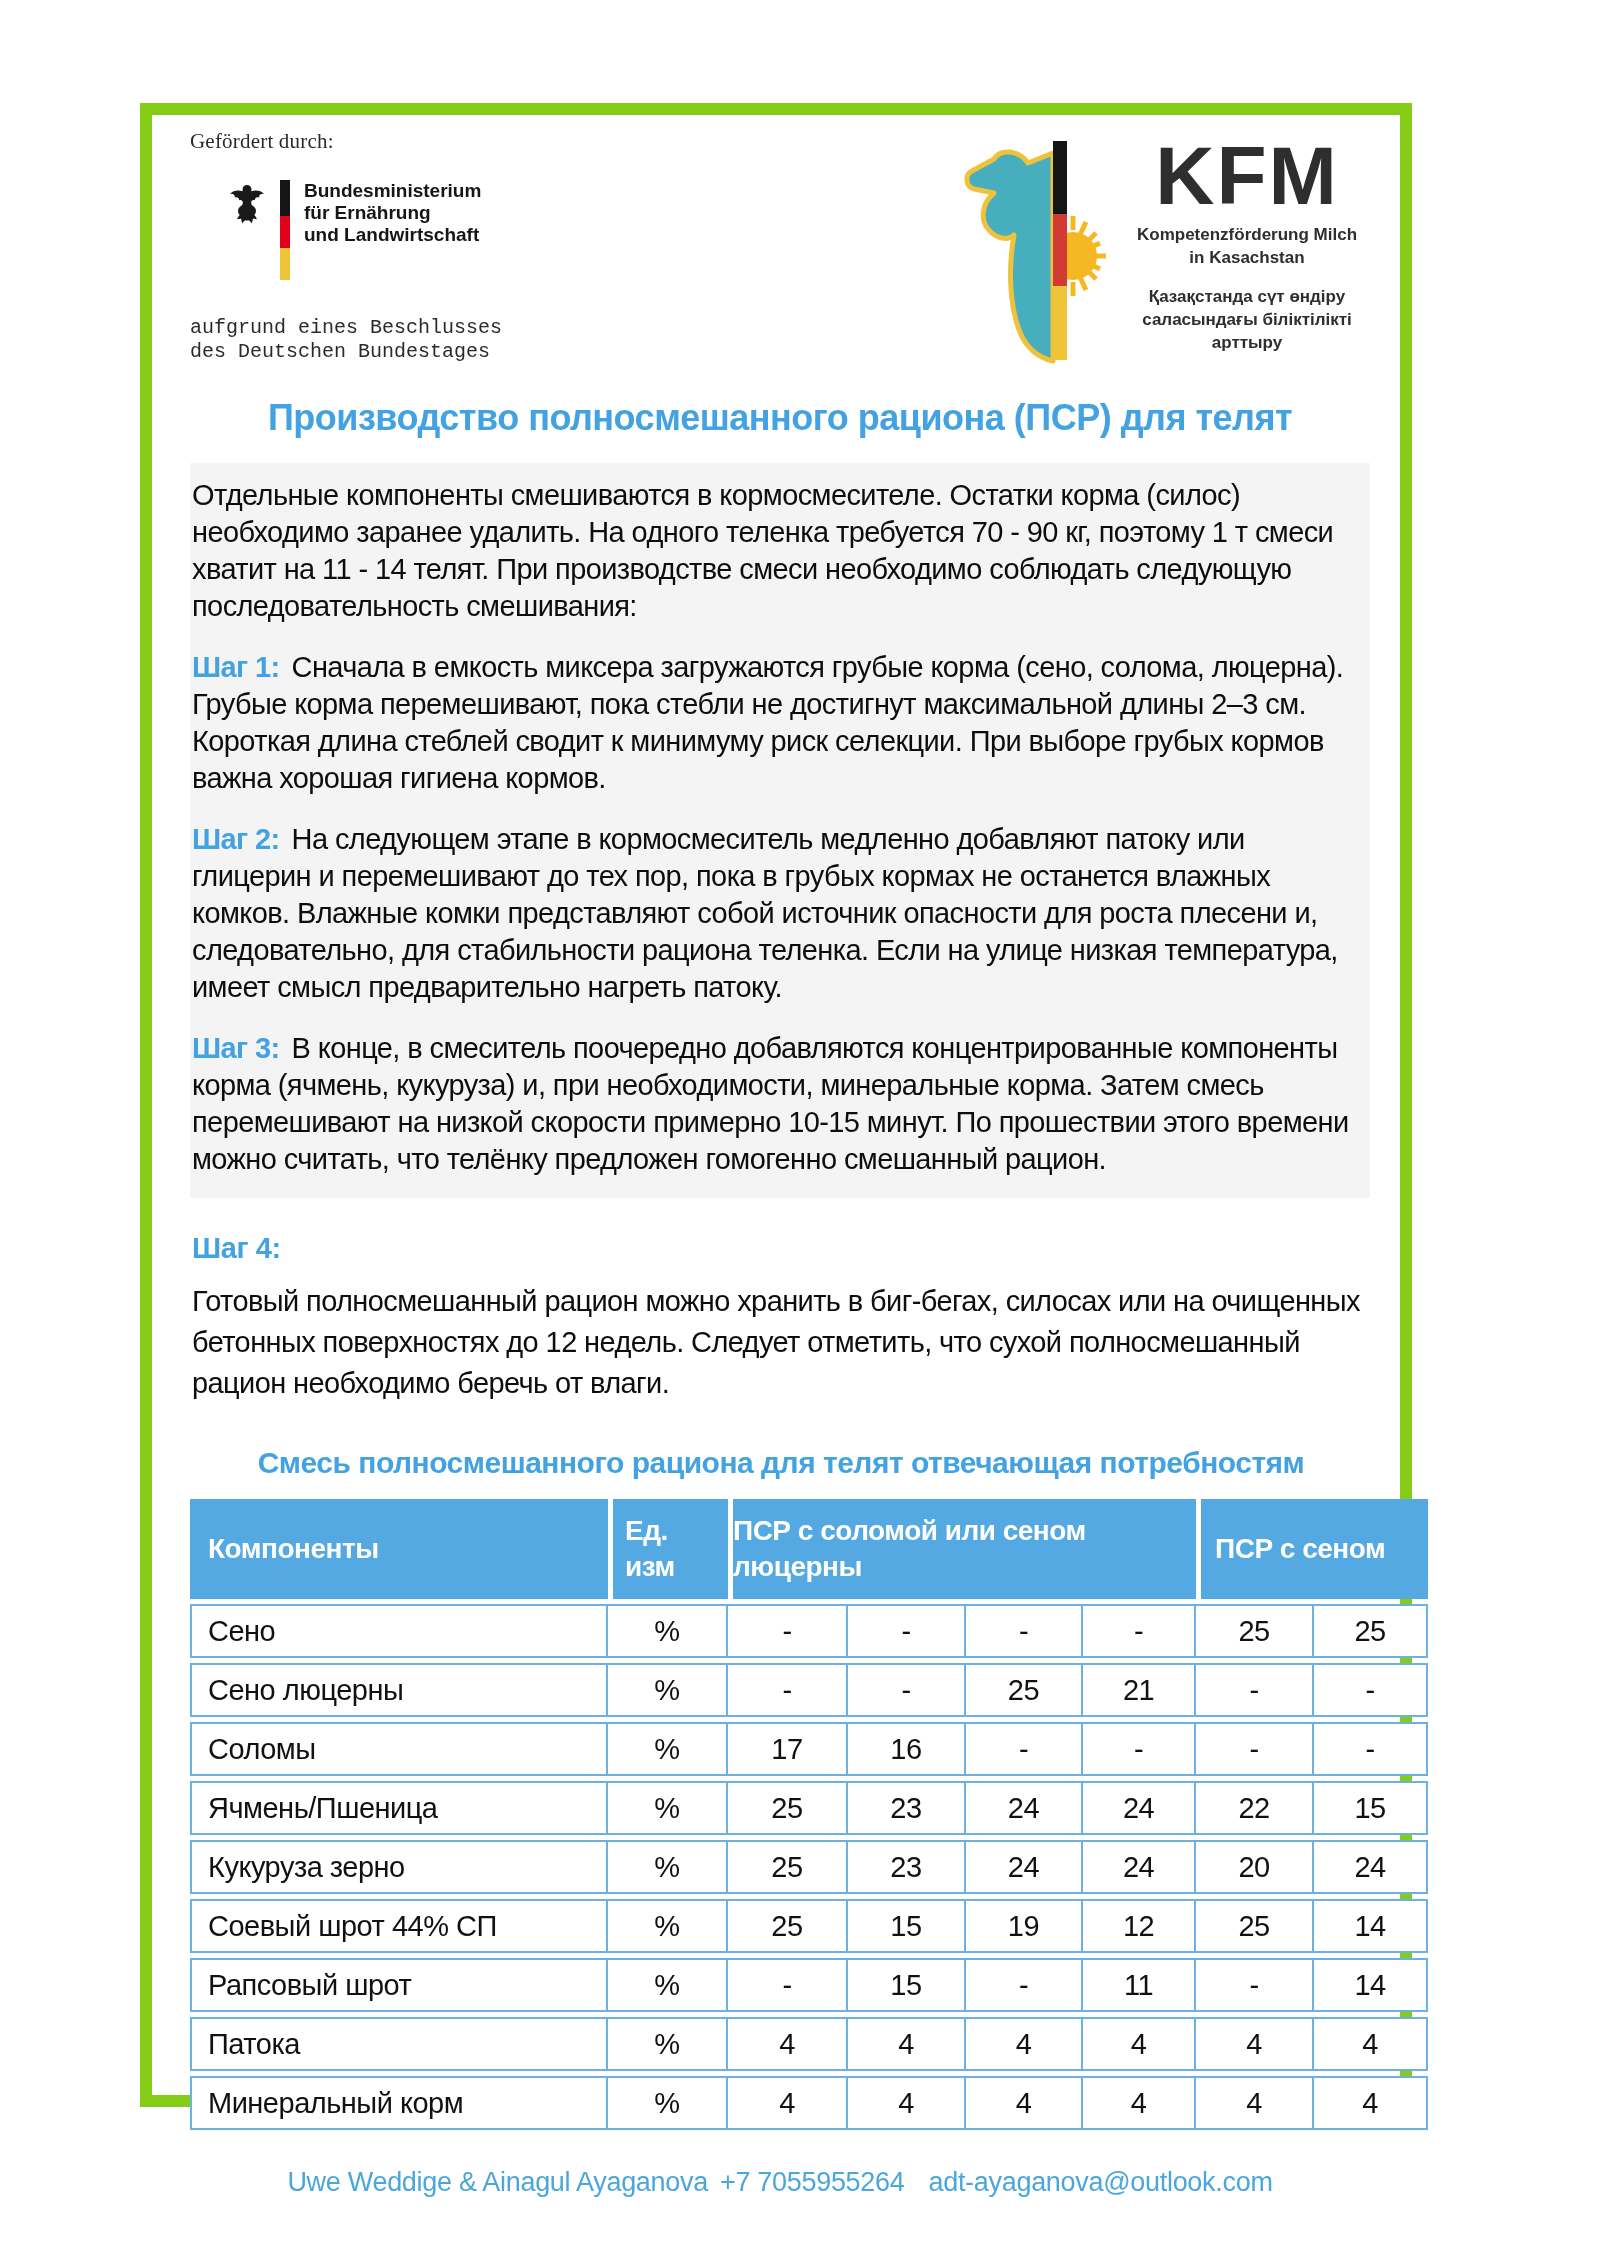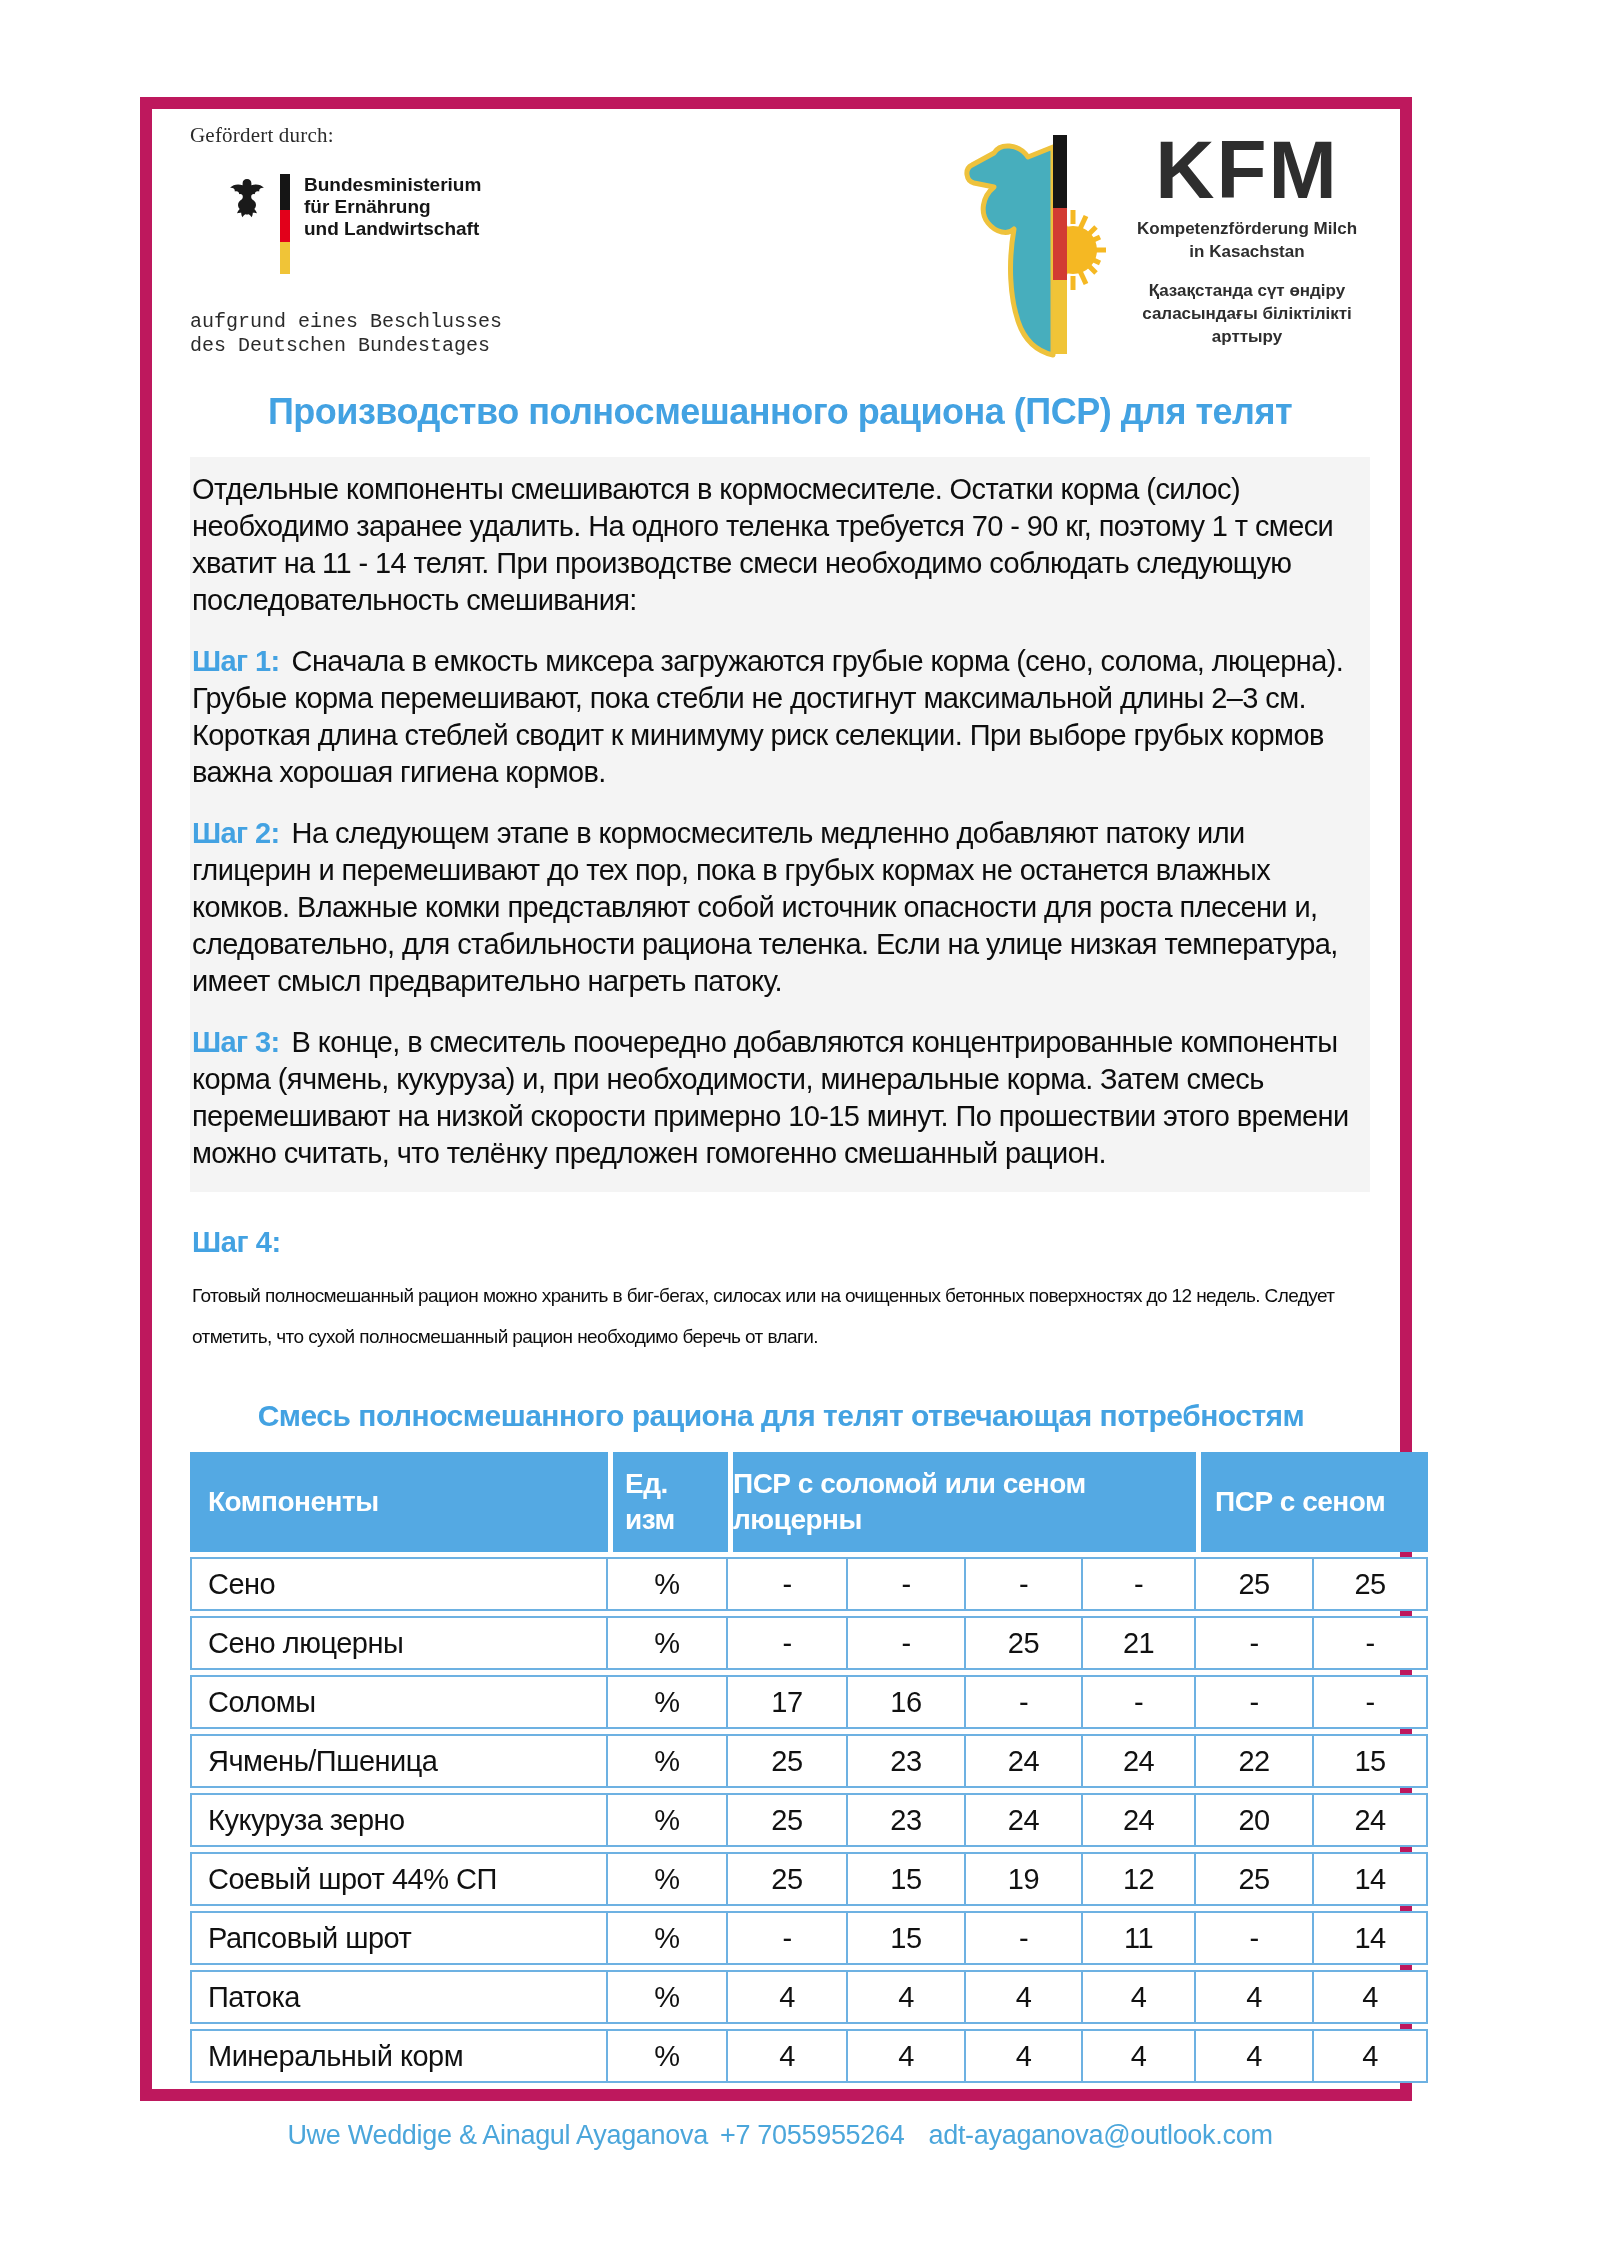--- a/index.html
+++ b/index.html
@@ -3,23 +3,23 @@
 <meta charset="utf-8">
 <style>
   * { margin:0; padding:0; box-sizing:border-box; }
   html,body { background:#ffffff; }
   body {
     width:1600px; height:2262px; position:relative;
     font-family:"Liberation Sans", sans-serif; color:#111;
     overflow:hidden;
   }
   .frame {
-    position:absolute; left:140px; top:97px;
+    position:absolute; left:140px; top:103px;
     width:1272px; height:2004px;
-    border:12px solid #be185d; background:#fff;
+    border:12px solid #84cc16; background:#fff;
   }
   .content { padding:14px 30px 0 38px; }
 
   
   .top-row { display:flex; justify-content:space-between; align-items:flex-start; }
   .funded { font-family:"Liberation Serif", serif; font-size:21px; color:#2b2b2b; letter-spacing:.2px; }
   .ministry-logo { display:flex; margin:26px 0 0 36px; height:104px; }
   .eagle { width:42px; height:46px; margin-top:2px; }
   .flag-bar { width:10px; margin-left:12px; display:flex; flex-direction:column; }
   .flag-bar .b1 { height:36px; background:#151515; }
@@ -42,21 +42,21 @@
   }
   .gray-panel {
     margin-top:24px; background:#f4f4f4;
     padding:14px 18px 20px 2px;
     font-size:29px; line-height:37px; letter-spacing:-0.6px; color:#0d0d0d;
   }
   .gray-panel p { margin-bottom:24px; }
   .gray-panel p:last-child { margin-bottom:0; }
   .step-label { color:#43a2e2; font-weight:bold; margin-right:12px; }
   .step4-heading { margin:34px 0 0 2px; color:#43a2e2; font-weight:bold; font-size:29px; letter-spacing:-0.4px; }
-  .step4-text { margin:16px 0 0 2px; font-size:19px; line-height:41px; letter-spacing:-0.6px; color:#0d0d0d; }
+  .step4-text { margin:16px 0 0 2px; font-size:29px; line-height:41px; letter-spacing:-0.6px; color:#0d0d0d; }
 
   
   .table-title { margin:42px 0 0 2px; color:#43a2e2; font-weight:bold; font-size:30px; letter-spacing:-0.5px;text-align:center; }
   table.ration {
     margin-top:14px; border-collapse:separate; border-spacing:0 5px;
     width:1238px; table-layout:fixed; font-size:29px; letter-spacing:-0.5px;
   }
   .ration thead th {
     background:#54a9e3; color:#fff; font-weight:bold; font-size:28px;
     height:100px; vertical-align:middle; text-align:left; line-height:36px;

